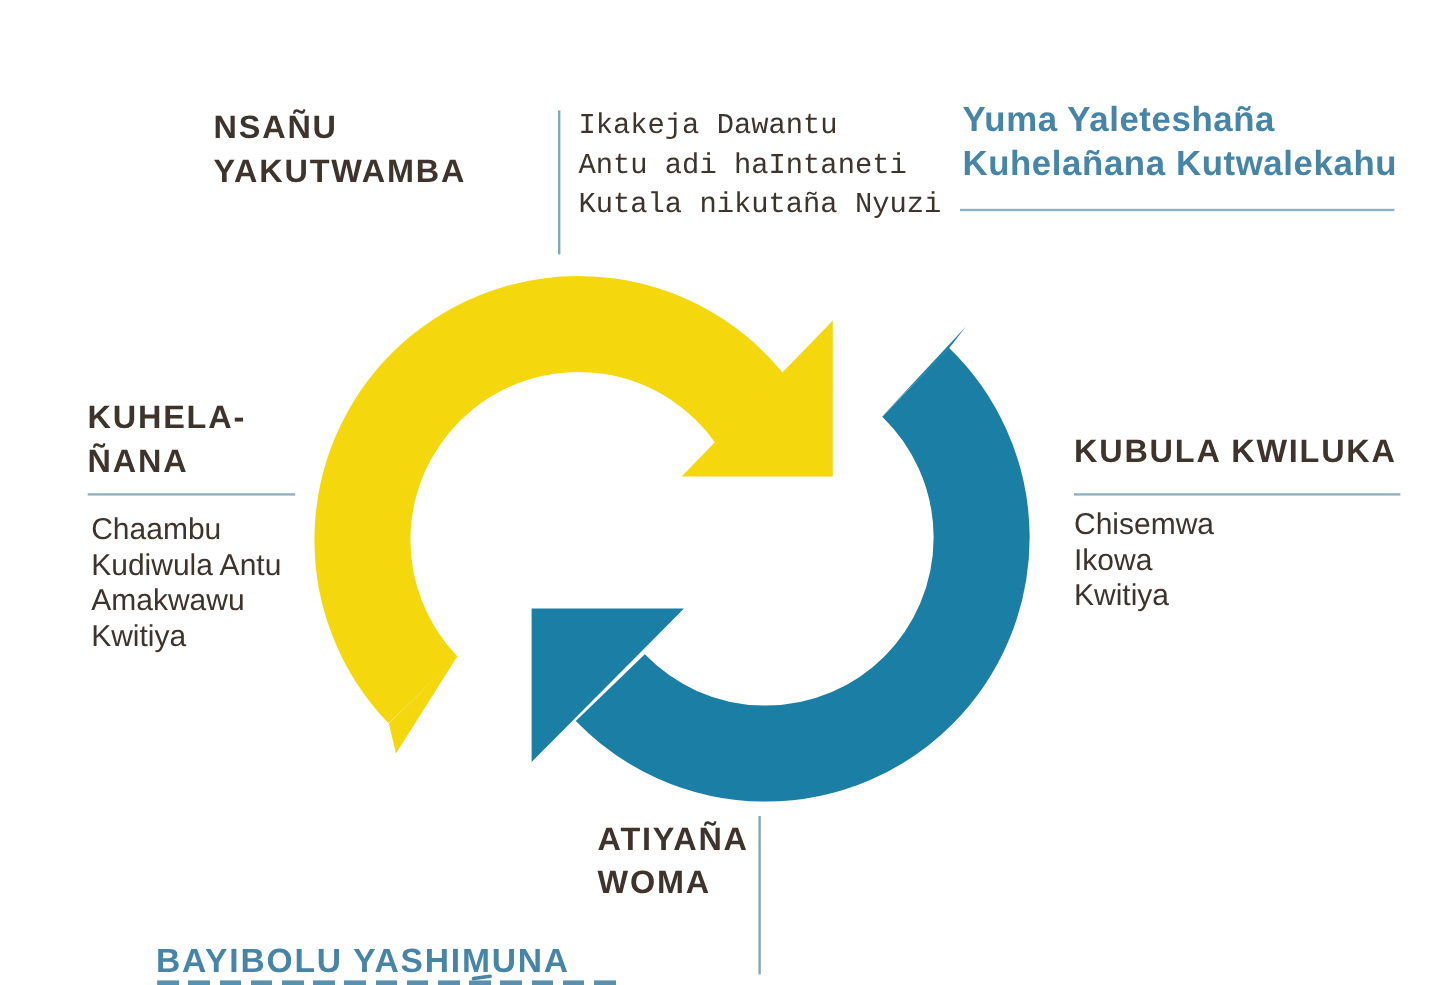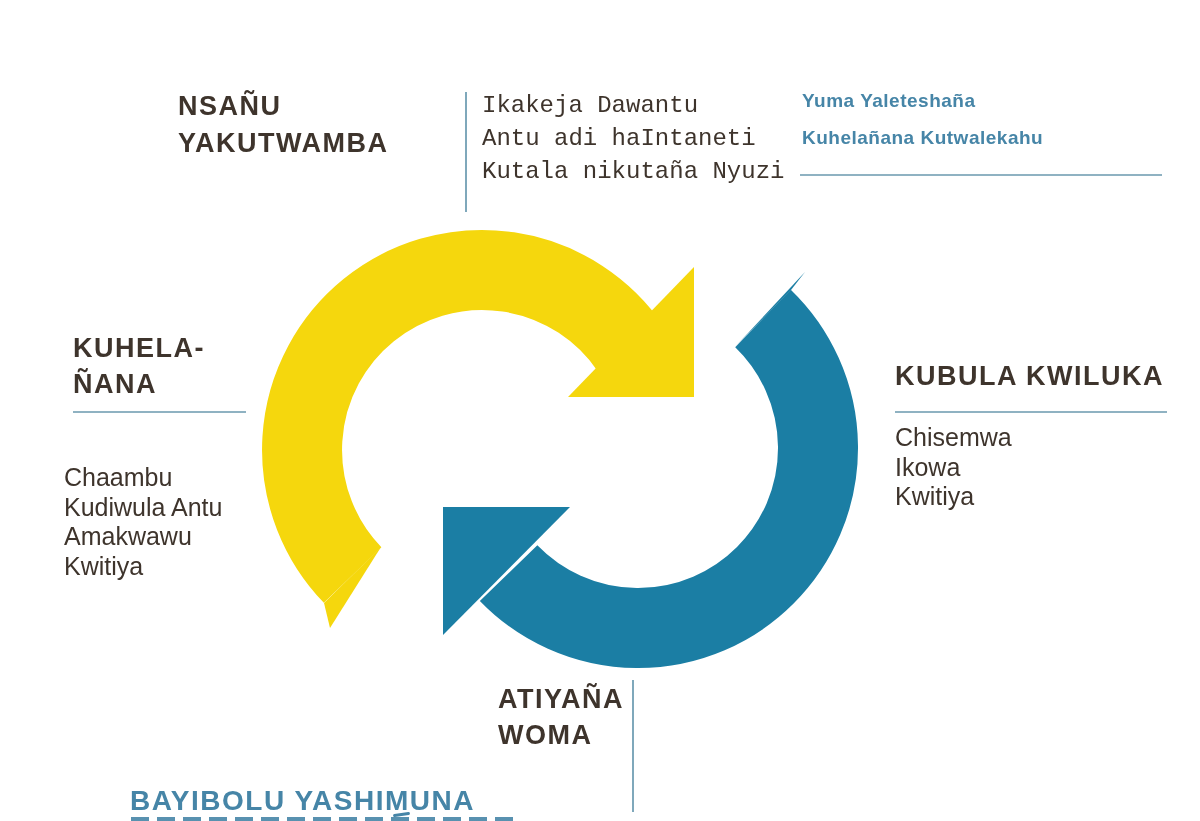--- a/index.html
+++ b/index.html
@@ -6,21 +6,21 @@
   .canvas{
     position:relative;width:1200px;height:821px;background:#ffffff;overflow:hidden;
     font-family:"Liberation Sans", sans-serif;
   }
   .abs{position:absolute;}
   .dark-heading{
     color:#3E342C;font-weight:bold;font-size:27px;line-height:37px;
     letter-spacing:1.5px;white-space:nowrap;
   }
   .blue-heading{
-    color:#4685A7;font-weight:bold;font-size:19px;line-height:37px;
+    color:#4685A7;font-weight:bold;font-size:29px;line-height:37px;
     letter-spacing:0.5px;white-space:nowrap;
   }
   .body-list{color:#3E342C;font-size:25px;line-height:31px;font-weight:normal;}
   .body-list div{white-space:nowrap;}
   .rule-h{background:#8FB2C2;height:2px;}
   .rule-v{background:#7FA8BB;width:2px;}
   .cutoff-strip{
     height:4px;overflow:hidden;
     background:repeating-linear-gradient(90deg,
       #4685A7 0 18px, #ffffff 18px 26px);
@@ -65,21 +65,21 @@
     <div>Yuma Yaleteshaña</div>
     <div>Kuhelañana Kutwalekahu</div>
   </div>
   <div class="abs rule-h" style="left:800px;top:174px;width:362px;"></div>
 
   <div class="abs dark-heading" style="left:73px;top:330px;line-height:36px;">
     <div>KUHELA-</div>
     <div>ÑANA</div>
   </div>
   <div class="abs rule-h" style="left:73px;top:411px;width:173px;"></div>
-  <div class="abs body-list" style="left:64px;top:427px;line-height:29.5px;margin-top:36px;">
+  <div class="abs body-list" style="left:76px;top:427px;line-height:29.5px;">
     <div>Chaambu</div>
     <div>Kudiwula Antu</div>
     <div>Amakwawu</div>
     <div>Kwitiya</div>
   </div>
 
   <div class="abs dark-heading" style="left:895px;top:358px;">KUBULA KWILUKA</div>
   <div class="abs rule-h" style="left:895px;top:411px;width:272px;"></div>
   <div class="abs body-list" style="left:895px;top:423px;line-height:29.5px;">
     <div>Chisemwa</div>

